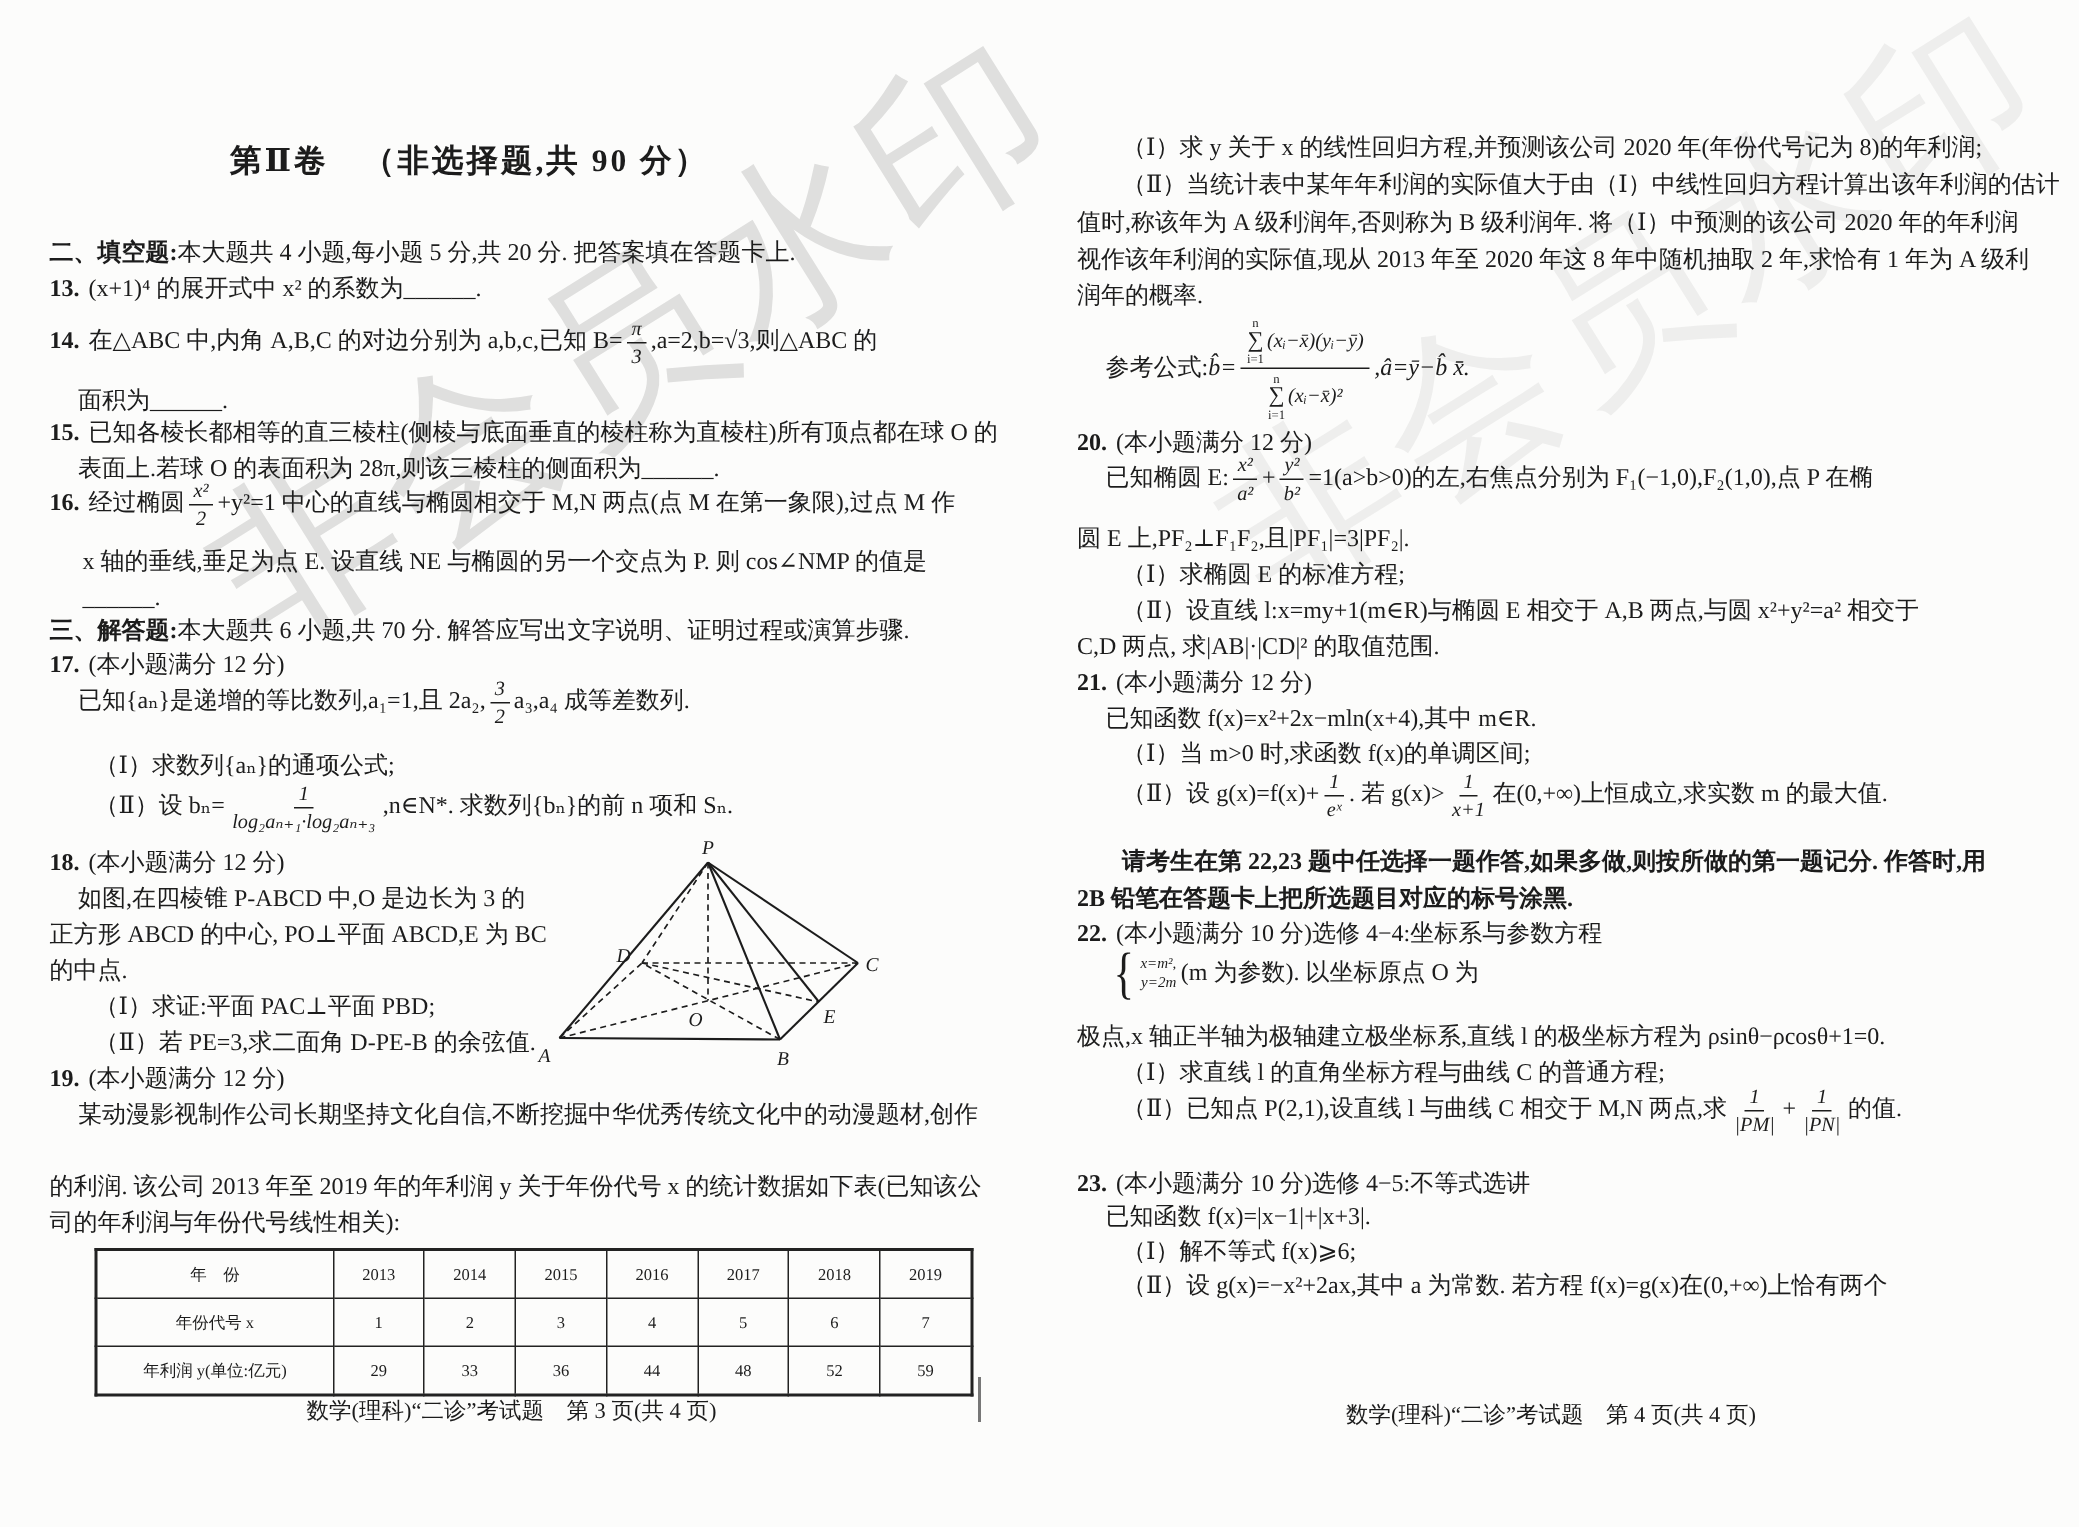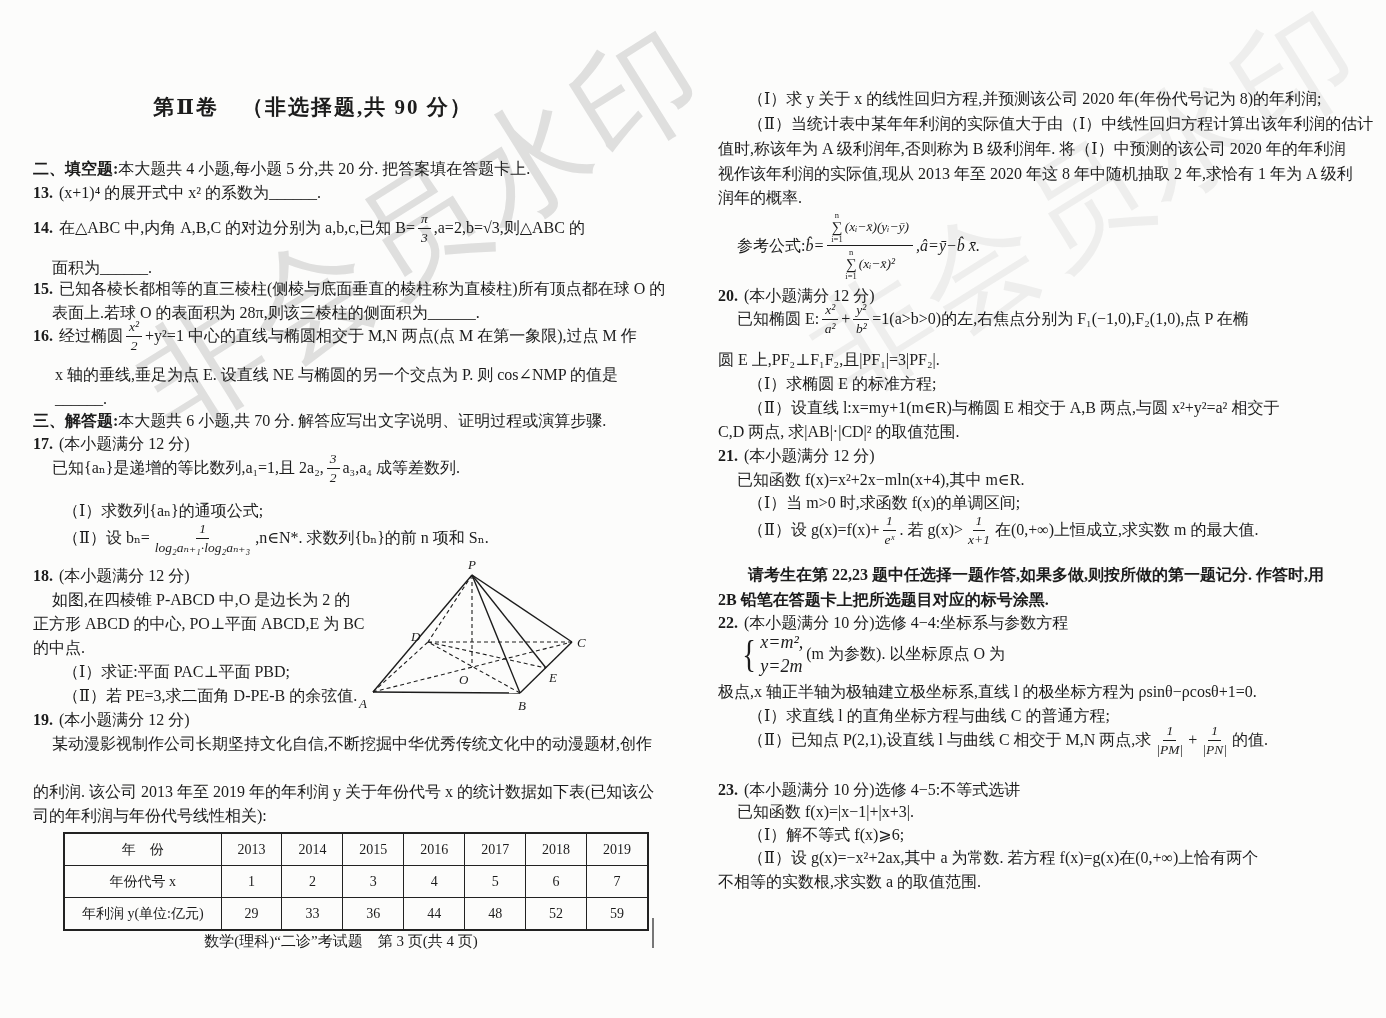--- a/index.html
+++ b/index.html
@@ -31,23 +31,23 @@
   .frac .den{padding:0 2px;text-align:center;}
   .sum{display:inline-flex;flex-direction:column;align-items:center;line-height:1;
        font-size:8.5px;font-style:normal;margin-right:2px;}
   .sum .sg{font-size:15px;line-height:1;}
   .bigfrac{display:inline-flex;flex-direction:column;align-items:center;vertical-align:middle;
            margin:0 3px;font-size:13.5px;font-style:italic;}
   .bigfrac .bf-top{display:flex;align-items:center;border-bottom:1px solid #1c1c1c;padding:2px 4px;}
   .bigfrac .bf-bot{display:flex;align-items:center;padding:2px 4px;}
   .brace{display:inline-flex;align-items:center;margin:0 3px;}
   .brace .bchar{font-size:38px;line-height:1;margin-right:2px;transform:scaleX(0.75);font-weight:300;}
-  .brace .bcol{display:inline-flex;flex-direction:column;font-style:italic;font-size:18px;
-               line-height:1.35;text-align:left;}
-  .dtable{border-collapse:collapse;border:2px solid #222;font-size:14px;}
+  .brace .bcol{display:inline-flex;flex-direction:column;font-style:italic;font-size:10px;
+               line-height:1.35;text-align:left;align-items:flex-end;}
+  .dtable{border-collapse:collapse;border:2px solid #222;font-size:11px;}
   .dtable td{border:1px solid #222;text-align:center;height:31px;padding:0 4px;}
   .dtable .tl{width:158px;}
   .dtable .td{width:54px;}
   .footer{width:100%;text-align:center;font-size:15px;}
   .foldmark{position:absolute;left:652px;top:918px;width:2px;height:30px;background:#777;z-index:1;}
   svg text{font-size:13px;font-style:italic;fill:#1c1c1c;}
 </style>
 </head>
 <body>
 
@@ -116,21 +116,21 @@
     <span class="frac">
         <span class="num">1</span>
         <span class="den">log₂aₙ₊₁·log₂aₙ₊₃</span>
       </span>
     <span>,n∈N*. 求数列{bₙ}的前 n 项和 Sₙ.</span>
   </div>
 
   <div class="line" style="left:0;top:473px">
     <span class="qno">18.</span><span>(本小题满分 12 分)</span>
   </div>
-  <div class="line" style="left:19px;top:497px">如图,在四棱锥 P-ABCD 中,O 是边长为 2 的</div>
+  <div class="line" style="left:19px;top:497px">如图,在四棱锥 P-ABCD 中,O 是边长为 3 的</div>
   <div class="line" style="left:0;top:521px">正方形 ABCD 的中心, PO⊥平面 ABCD,E 为 BC</div>
   <div class="line" style="left:0;top:545px">的中点.</div>
   <div class="line" style="left:30px;top:569px">（Ⅰ）求证:平面 PAC⊥平面 PBD;</div>
   <div class="line" style="left:30px;top:593px">（Ⅱ）若 PE=3,求二面角 D-PE-B 的余弦值.</div>
 
   <svg style="position:absolute;left:322px;top:463px" width="244" height="162" viewBox="0 0 244 162">
     <g stroke="#1c1c1c" stroke-width="1.4" fill="none">
       <line x1="18" y1="137" x2="165" y2="138"></line>
       <line x1="165" y1="138" x2="217" y2="87"></line>
       <line x1="117" y1="20" x2="18" y2="137"></line>
@@ -304,15 +304,15 @@
       </span>
     <span>的值.</span>
   </div>
 
   <div class="line" style="left:0;top:694px">
     <span class="qno">23.</span><span>(本小题满分 10 分)选修 4−5:不等式选讲</span>
   </div>
   <div class="line" style="left:19px;top:716px">已知函数 f(x)=|x−1|+|x+3|.</div>
   <div class="line" style="left:30px;top:739px">（Ⅰ）解不等式 f(x)⩾6;</div>
   <div class="line" style="left:30px;top:762px">（Ⅱ）设 g(x)=−x²+2ax,其中 a 为常数. 若方程 f(x)=g(x)在(0,+∞)上恰有两个</div>
-  <div class="line" style="left:0;top:786px">不相等的实数根,求实数 a 的取值范围.</div>
-
+
+  <div class="line footer" style="left:0;top:848px">数学(理科)“二诊”考试题　第 4 页(共 4 页)</div>
 </div>
 
 </body></html>

